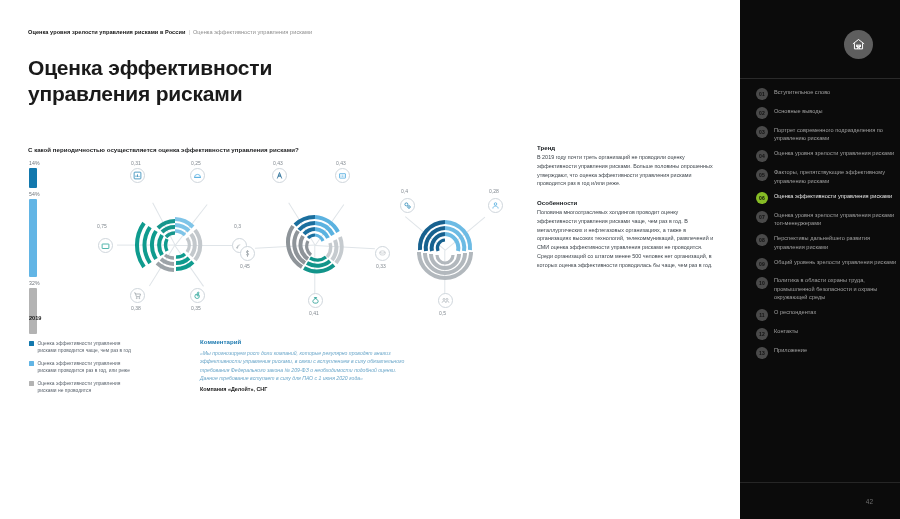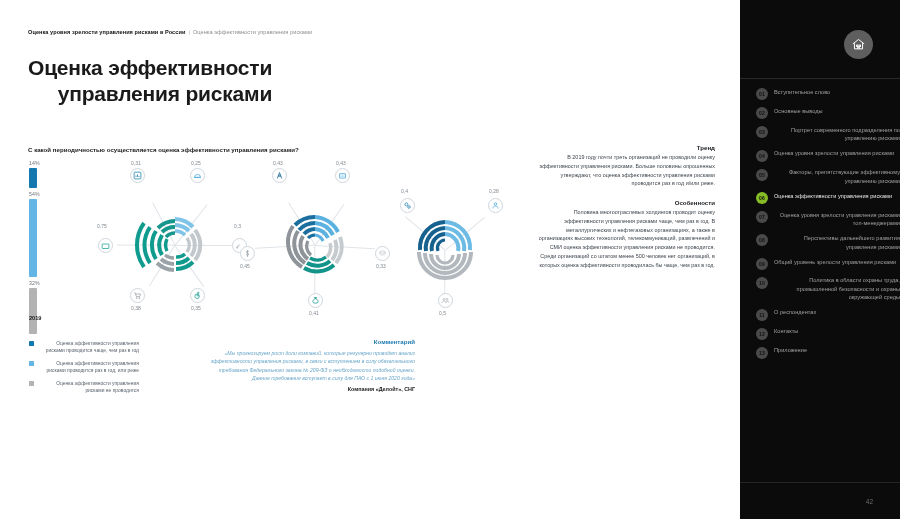--- a/index.html
+++ b/index.html
@@ -6,21 +6,20 @@
   html, body {
     width: 900px; height: 519px;
     font-family: "Liberation Sans", sans-serif;
     background: #ffffff;
     overflow: hidden;
   }
   #page {
     position: relative;
     width: 900px; height: 519px;
     background: #ffffff;
-    text-align: right;
   }
 
   
   .main {
     position: absolute;
     left: 0; top: 0;
     width: 740px; height: 519px;
     background: #ffffff;
   }
 

